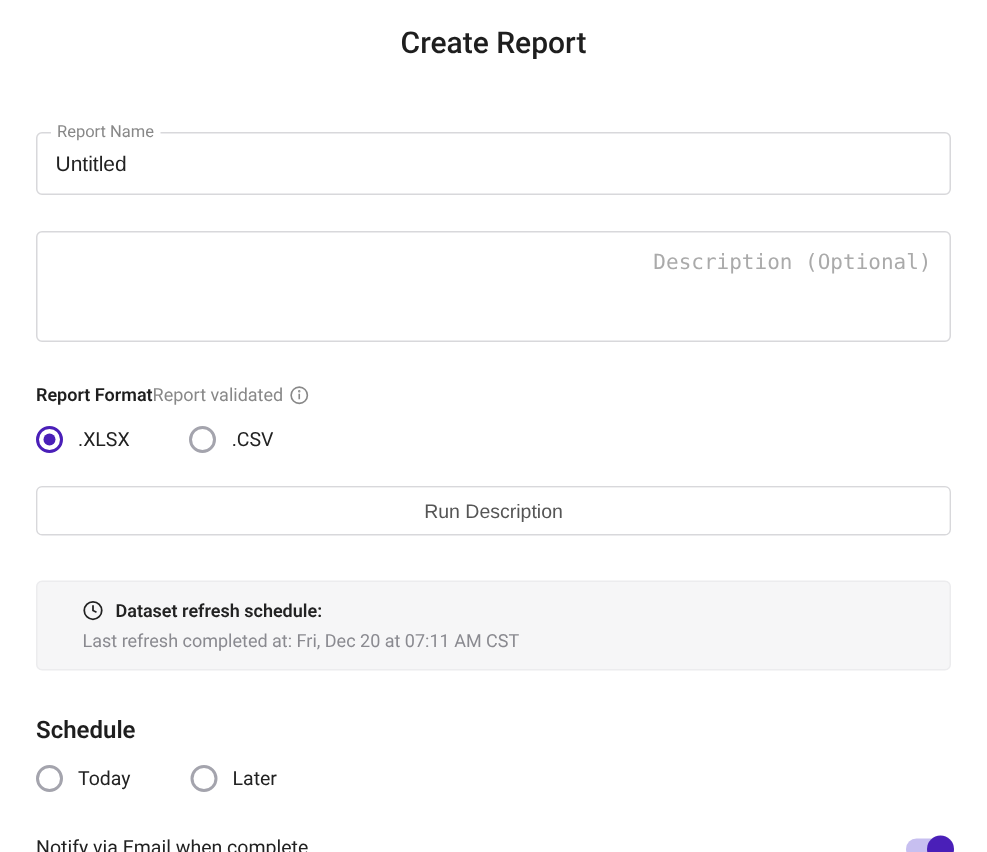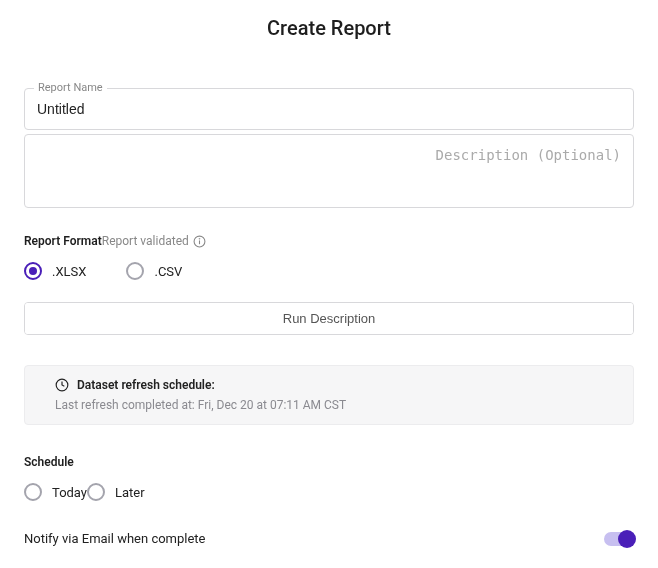--- a/index.html
+++ b/index.html
@@ -17,21 +17,21 @@
     }
     .page-title {
       text-align: center;
       font-size: 20px;
       font-weight: 500;
       color: #1e1e1e;
       margin-bottom: 48px;
     }
     .field-wrap {
       position: relative;
-      margin-bottom: 4px;
+      margin-bottom: 24px;
     }
     .floating-label {
       position: absolute;
       top: -7px;
       left: 10px;
       background: #fff;
       padding: 0 4px;
       font-size: 11px;
       color: #888;
     }
@@ -158,27 +158,28 @@
       margin-bottom: 6px;
     }
     .clock-icon svg {
       display: block;
     }
     .refresh-sub {
       font-size: 12px;
       color: #8a8a90;
     }
     .schedule-label {
-      font-size: 12px;
+      font-size: 16px;
       font-weight: 600;
       color: #1e1e1e;
       margin-bottom: 14px;
     }
     .schedule-radio-row {
       display: flex;
+      gap: 40px;
       align-items: center;
       margin-bottom: 30px;
     }
     .notify-row {
       display: flex;
       justify-content: space-between;
       align-items: center;
     }
     .notify-label {
       font-size: 13px;

